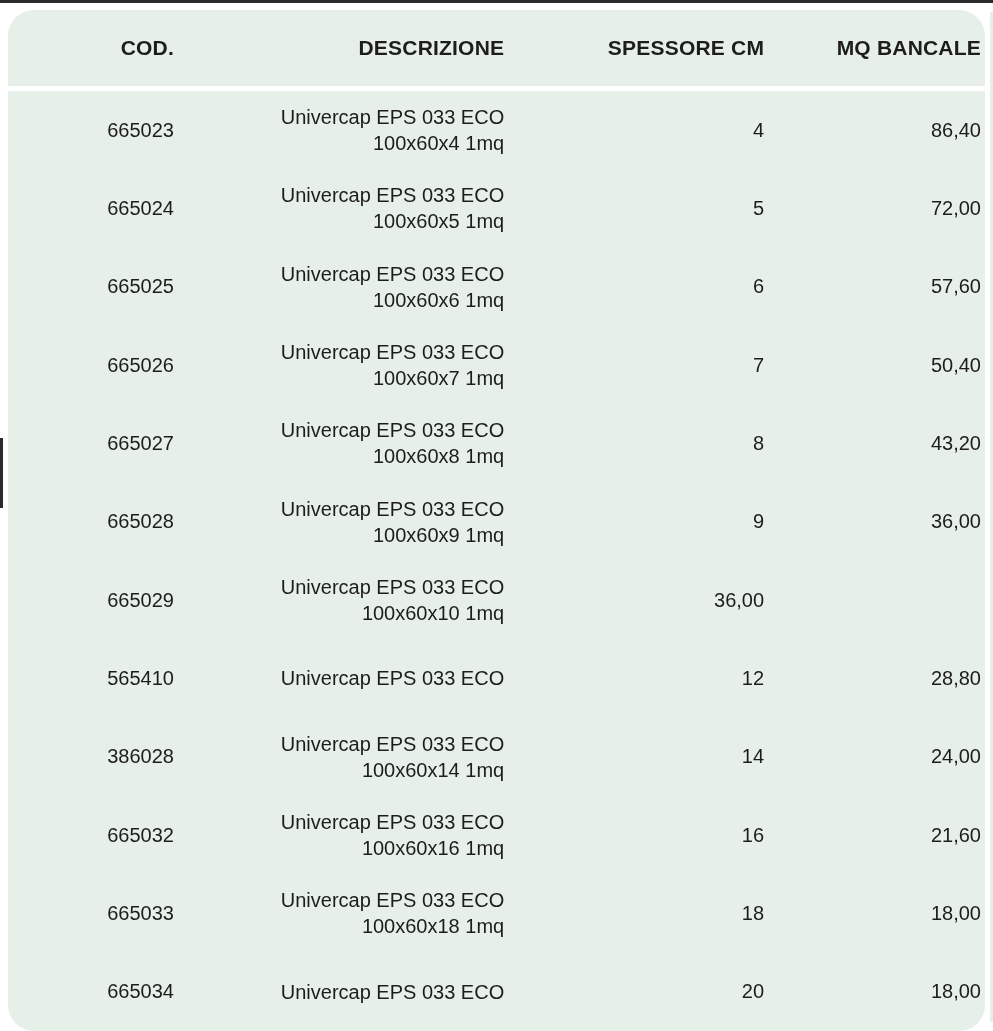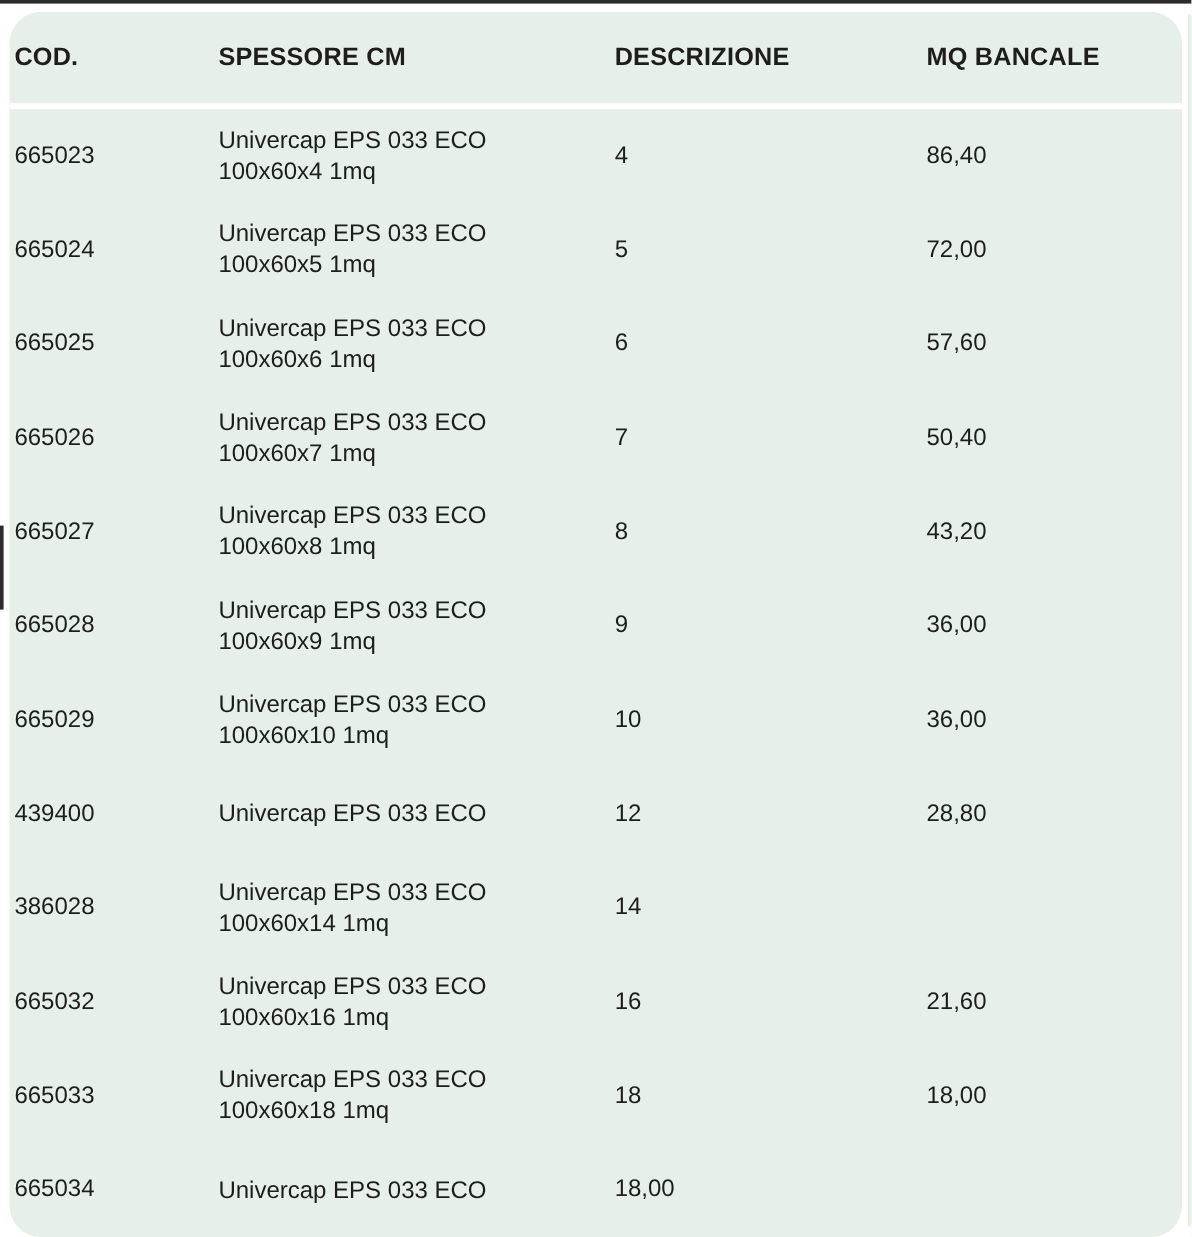--- a/index.html
+++ b/index.html
@@ -59,39 +59,39 @@
   .rows {
     flex: 1 1 auto;
     display: flex;
     flex-direction: column;
   }
   .data-row {
     flex: 1 1 0;
     font-size: 20px;
   }
   .cell {
-    text-align: left;
+    text-align: right;
     padding: 0 4px;
   }
   .desc-cell {
     line-height: 26px;
   }
 </style>
 </head>
 <body>
 
 <div class="top-edge-line"></div>
 <div class="left-edge-mark"></div>
 <div class="right-edge-sliver"></div>
 
 <div class="panel">
   <div class="grid-row header-row">
     <div class="cell">COD.</div>
+    <div class="cell">DESCRIZIONE</div>
     <div class="cell">SPESSORE CM</div>
-    <div class="cell">DESCRIZIONE</div>
     <div class="cell">MQ BANCALE</div>
   </div>
   <div class="rows">
   <div class="grid-row data-row">
     <div class="cell">665023</div>
     <div class="cell desc-cell">
       <div>Univercap EPS 033 ECO</div>
       <div>100x60x4 1mq</div>
     </div>
     <div class="cell">4</div>
@@ -147,40 +147,40 @@
     <div class="cell">9</div>
     <div class="cell">36,00</div>
   </div>
 
   <div class="grid-row data-row">
     <div class="cell">665029</div>
     <div class="cell desc-cell">
       <div>Univercap EPS 033 ECO</div>
       <div>100x60x10 1mq</div>
     </div>
-    <div class="cell">10</div>
     <div class="cell">36,00</div>
   </div>
 
   <div class="grid-row data-row">
-    <div class="cell">439400</div>
+    <div class="cell">565410</div>
     <div class="cell desc-cell">
       <div>Univercap EPS 033 ECO</div>
     </div>
     <div class="cell">12</div>
     <div class="cell">28,80</div>
   </div>
 
   <div class="grid-row data-row">
     <div class="cell">386028</div>
     <div class="cell desc-cell">
       <div>Univercap EPS 033 ECO</div>
       <div>100x60x14 1mq</div>
     </div>
     <div class="cell">14</div>
+    <div class="cell">24,00</div>
   </div>
 
   <div class="grid-row data-row">
     <div class="cell">665032</div>
     <div class="cell desc-cell">
       <div>Univercap EPS 033 ECO</div>
       <div>100x60x16 1mq</div>
     </div>
     <div class="cell">16</div>
     <div class="cell">21,60</div>
@@ -194,16 +194,17 @@
     </div>
     <div class="cell">18</div>
     <div class="cell">18,00</div>
   </div>
 
   <div class="grid-row data-row">
     <div class="cell">665034</div>
     <div class="cell desc-cell">
       <div>Univercap EPS 033 ECO</div>
     </div>
+    <div class="cell">20</div>
     <div class="cell">18,00</div>
   </div>
 </div>
 </div>
 
 </body></html>

